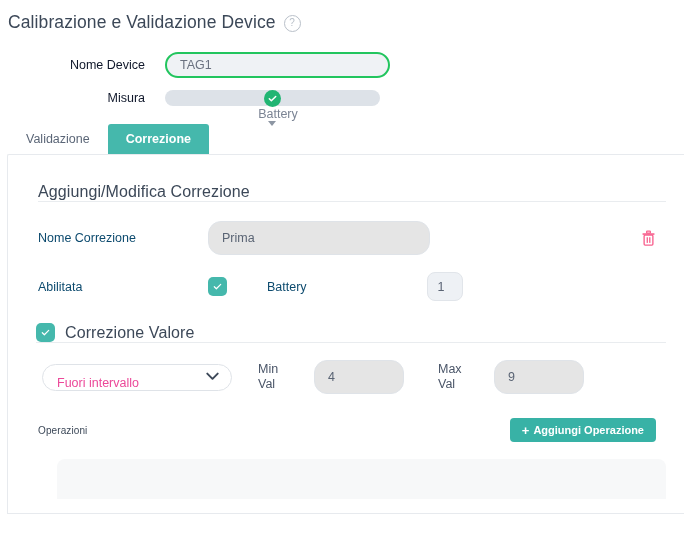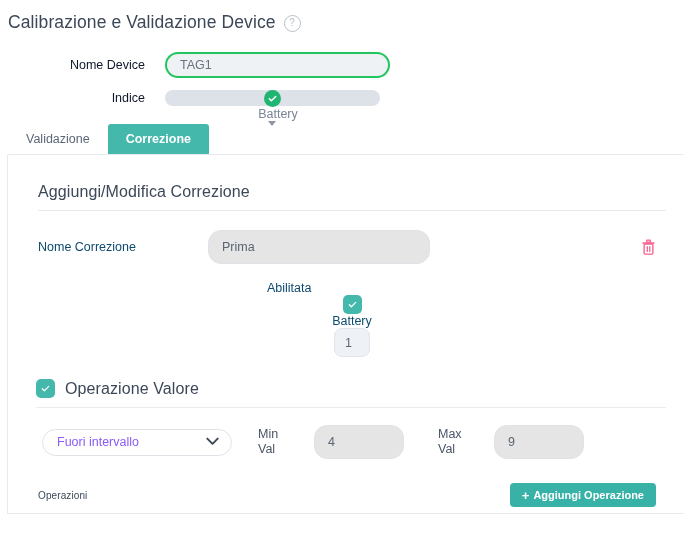--- a/index.html
+++ b/index.html
@@ -146,21 +146,20 @@
     height: 360px;
     box-sizing: border-box;
     padding: 22px 18px 0 22px;
     position: relative;
     overflow: hidden;
   }
   .section-head {
     font-size: 16px;
     color: #3c4858;
     font-weight: 400;
-    padding-bottom: 9px;
     border-bottom: 1px solid #e9ecef;
     margin: 6px 0 0 8px;
     letter-spacing: .1px;
   }
   .section-head.with-check {
     display: flex;
     align-items: center;
     gap: 10px;
     margin-left: 6px;
     margin-top: 22px;
@@ -178,21 +177,21 @@
     cursor: pointer;
   }
   .cb svg { display: block; }
 
   .row {
     display: flex;
     align-items: center;
     margin-left: 8px;
   }
   .row-name { margin-top: 19px; }
-  .row-abil { margin-top: 17px; flex-direction: column; }
+  .row-abil { margin-top: 17px; }
   .row-range { margin-top: 17px; margin-left: 12px; }
 
   .lbl {
     font-size: 12.5px;
     color: #0c4a6e;
     white-space: nowrap;
   }
   .lbl-w170 { width: 170px; }
   .lbl-stack {
     font-size: 12.5px;
@@ -238,25 +237,25 @@
     display: inline-flex;
   }
 
   .sel-interval {
     width: 190px;
     height: 27px;
     border: 1px solid #dfe3e8;
     border-radius: 14px;
     background: #ffffff;
     font-size: 12.5px;
-    color: #8b5cf6;
+    color: #ec4899;
     padding: 0 28px 0 14px;
     box-sizing: border-box;
     display: flex;
-    align-items: center;
+    align-items: flex-end;
     cursor: pointer;
     position: relative;
   }
   .sel-interval .chev {
     position: absolute;
     right: 12px;
     top: 50%;
     transform: translateY(-50%);
     display: block;
   }
@@ -312,21 +311,21 @@
 </div>
 
 <div class="top-form">
 
   <div class="form-row">
     <div class="form-label">Nome Device</div>
     <input class="input-device" type="text" readonly="" value="TAG1" style="">
   </div>
 
   <div class="form-row">
-    <div class="form-label">Indice</div>
+    <div class="form-label">Misura</div>
     <div class="select-misura">
       <span class="check-circle">
         <svg width="11" height="11" viewBox="0 0 24 24">
             <path d="M5 12.5l4.5 4.5L19 7.5" fill="none" stroke="#ffffff" stroke-width="3.2" stroke-linecap="round" stroke-linejoin="round"></path>
           </svg>
       </span>
       <span class="sel-text">Battery</span>
       <span class="caret-sm"></span>
     </div>
   </div>
@@ -369,21 +368,21 @@
     <span class="gap-60"></span>
     <input class="txt-index" type="text" readonly="" value="1" style="">
   </div>
 
   <div class="section-head with-check">
     <span class="cb">
       <svg width="11" height="11" viewBox="0 0 24 24">
           <path d="M5 12.5l4.5 4.5L19 7.5" fill="none" stroke="#ffffff" stroke-width="2.6" stroke-linecap="round" stroke-linejoin="round"></path>
         </svg>
     </span>
-    <span>Operazione Valore</span>
+    <span>Correzione Valore</span>
   </div>
 
   <div class="row row-range">
     <div class="sel-interval">
       <span>Fuori intervallo</span>
       <span class="chev">
         <svg width="13" height="9" viewBox="0 0 14 9">
             <path d="M1.4 1.4L7 7 12.6 1.4" fill="none" stroke="#3c4858" stroke-width="2.1" stroke-linecap="round" stroke-linejoin="round"></path>
           </svg>
       </span>

